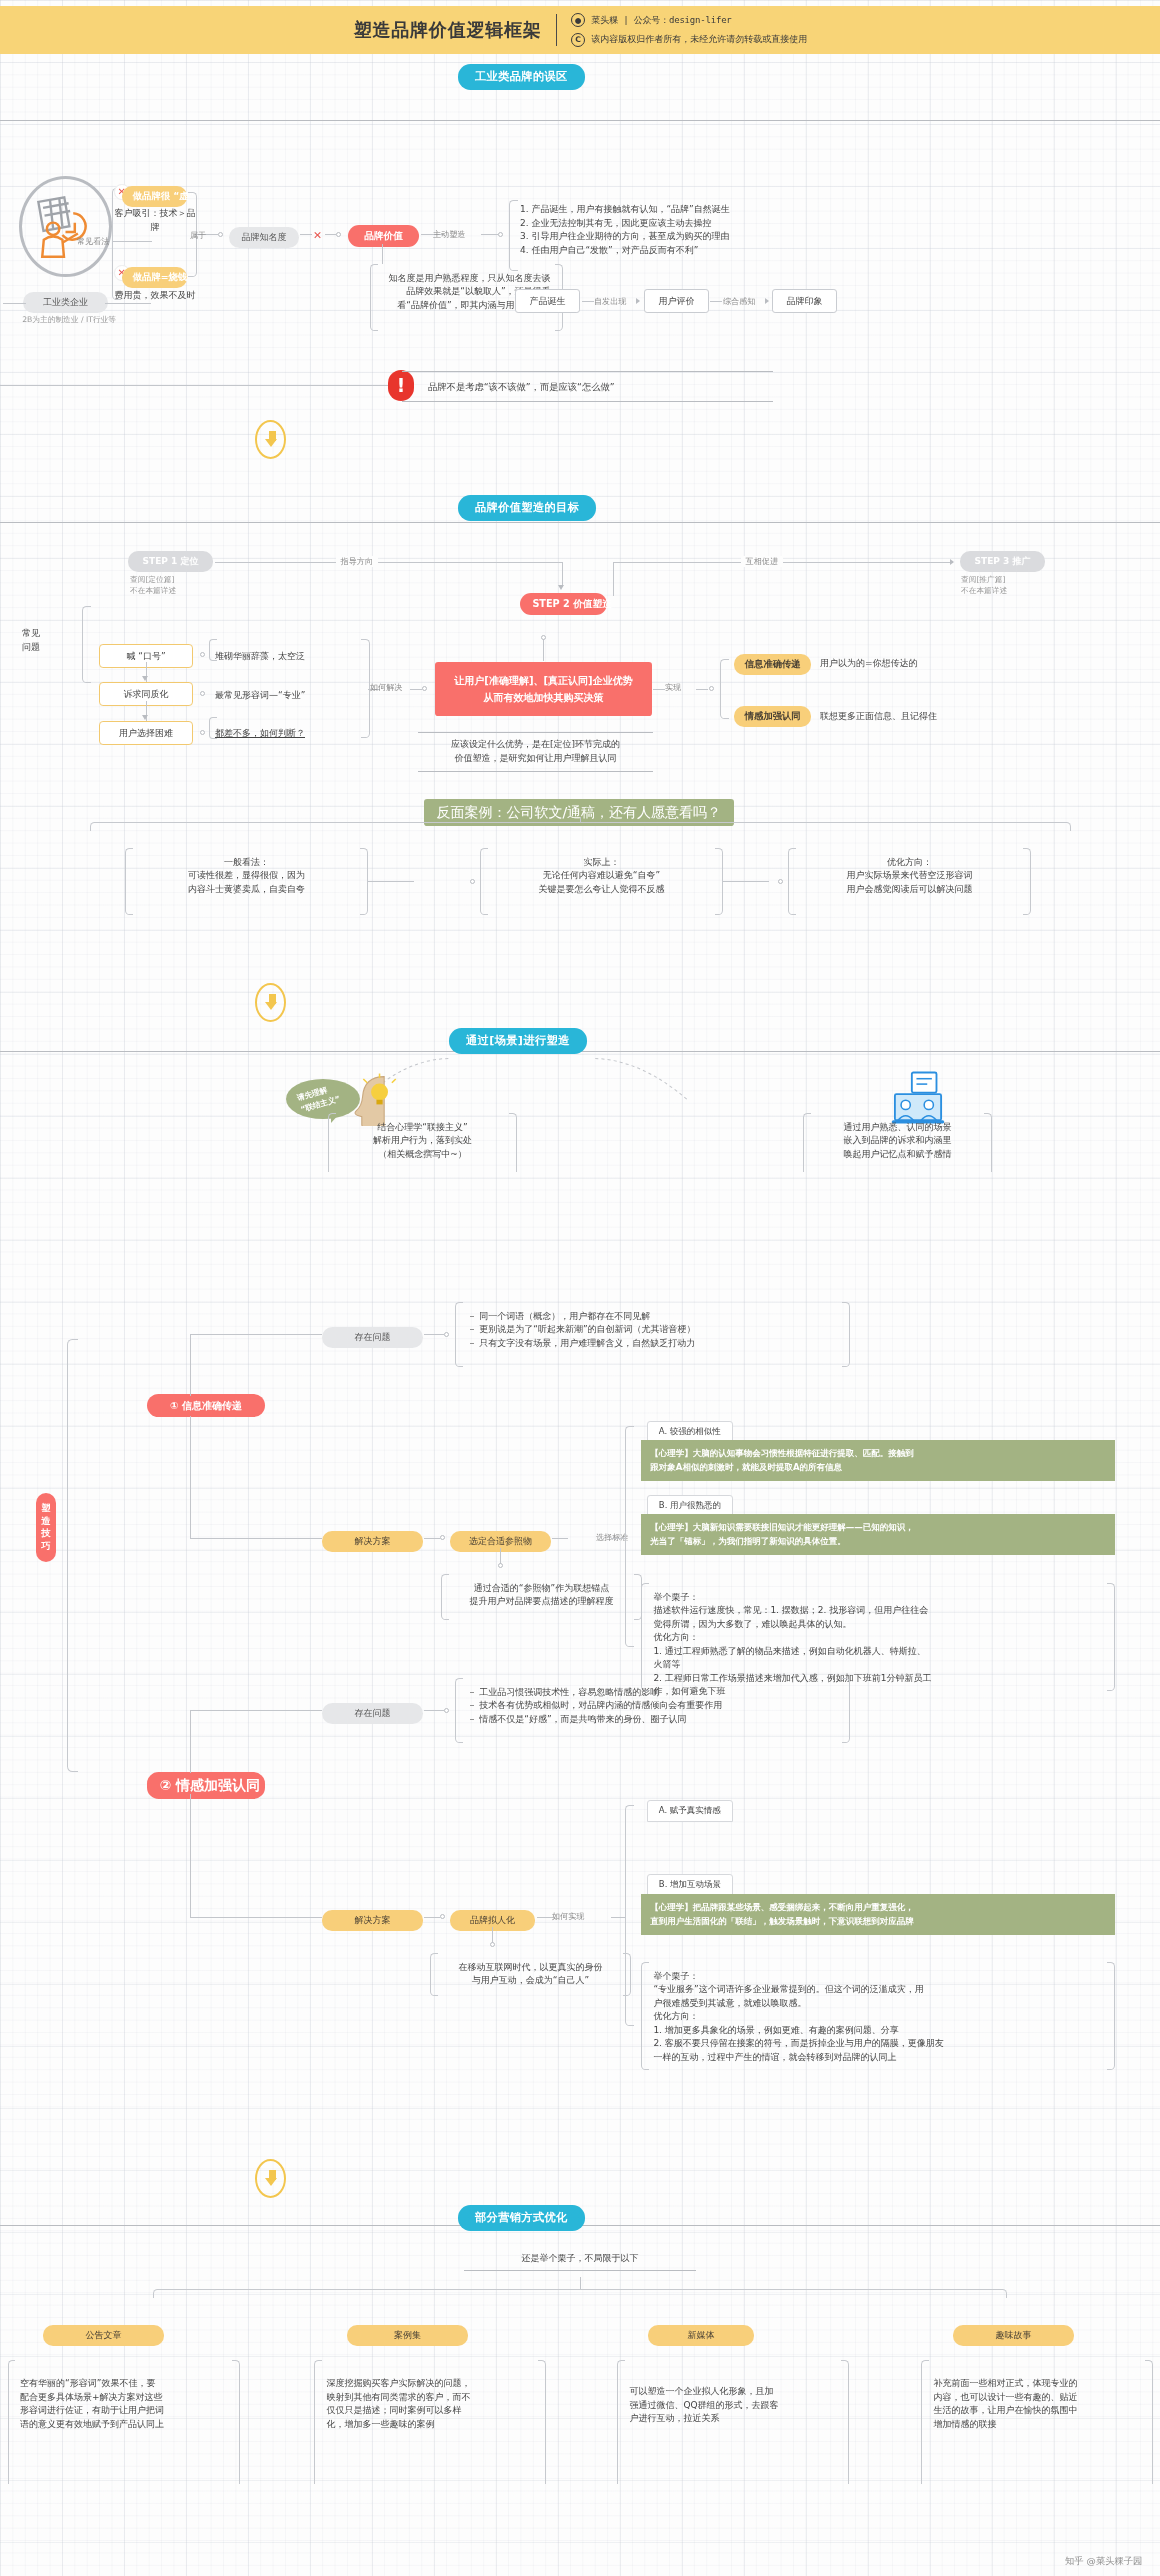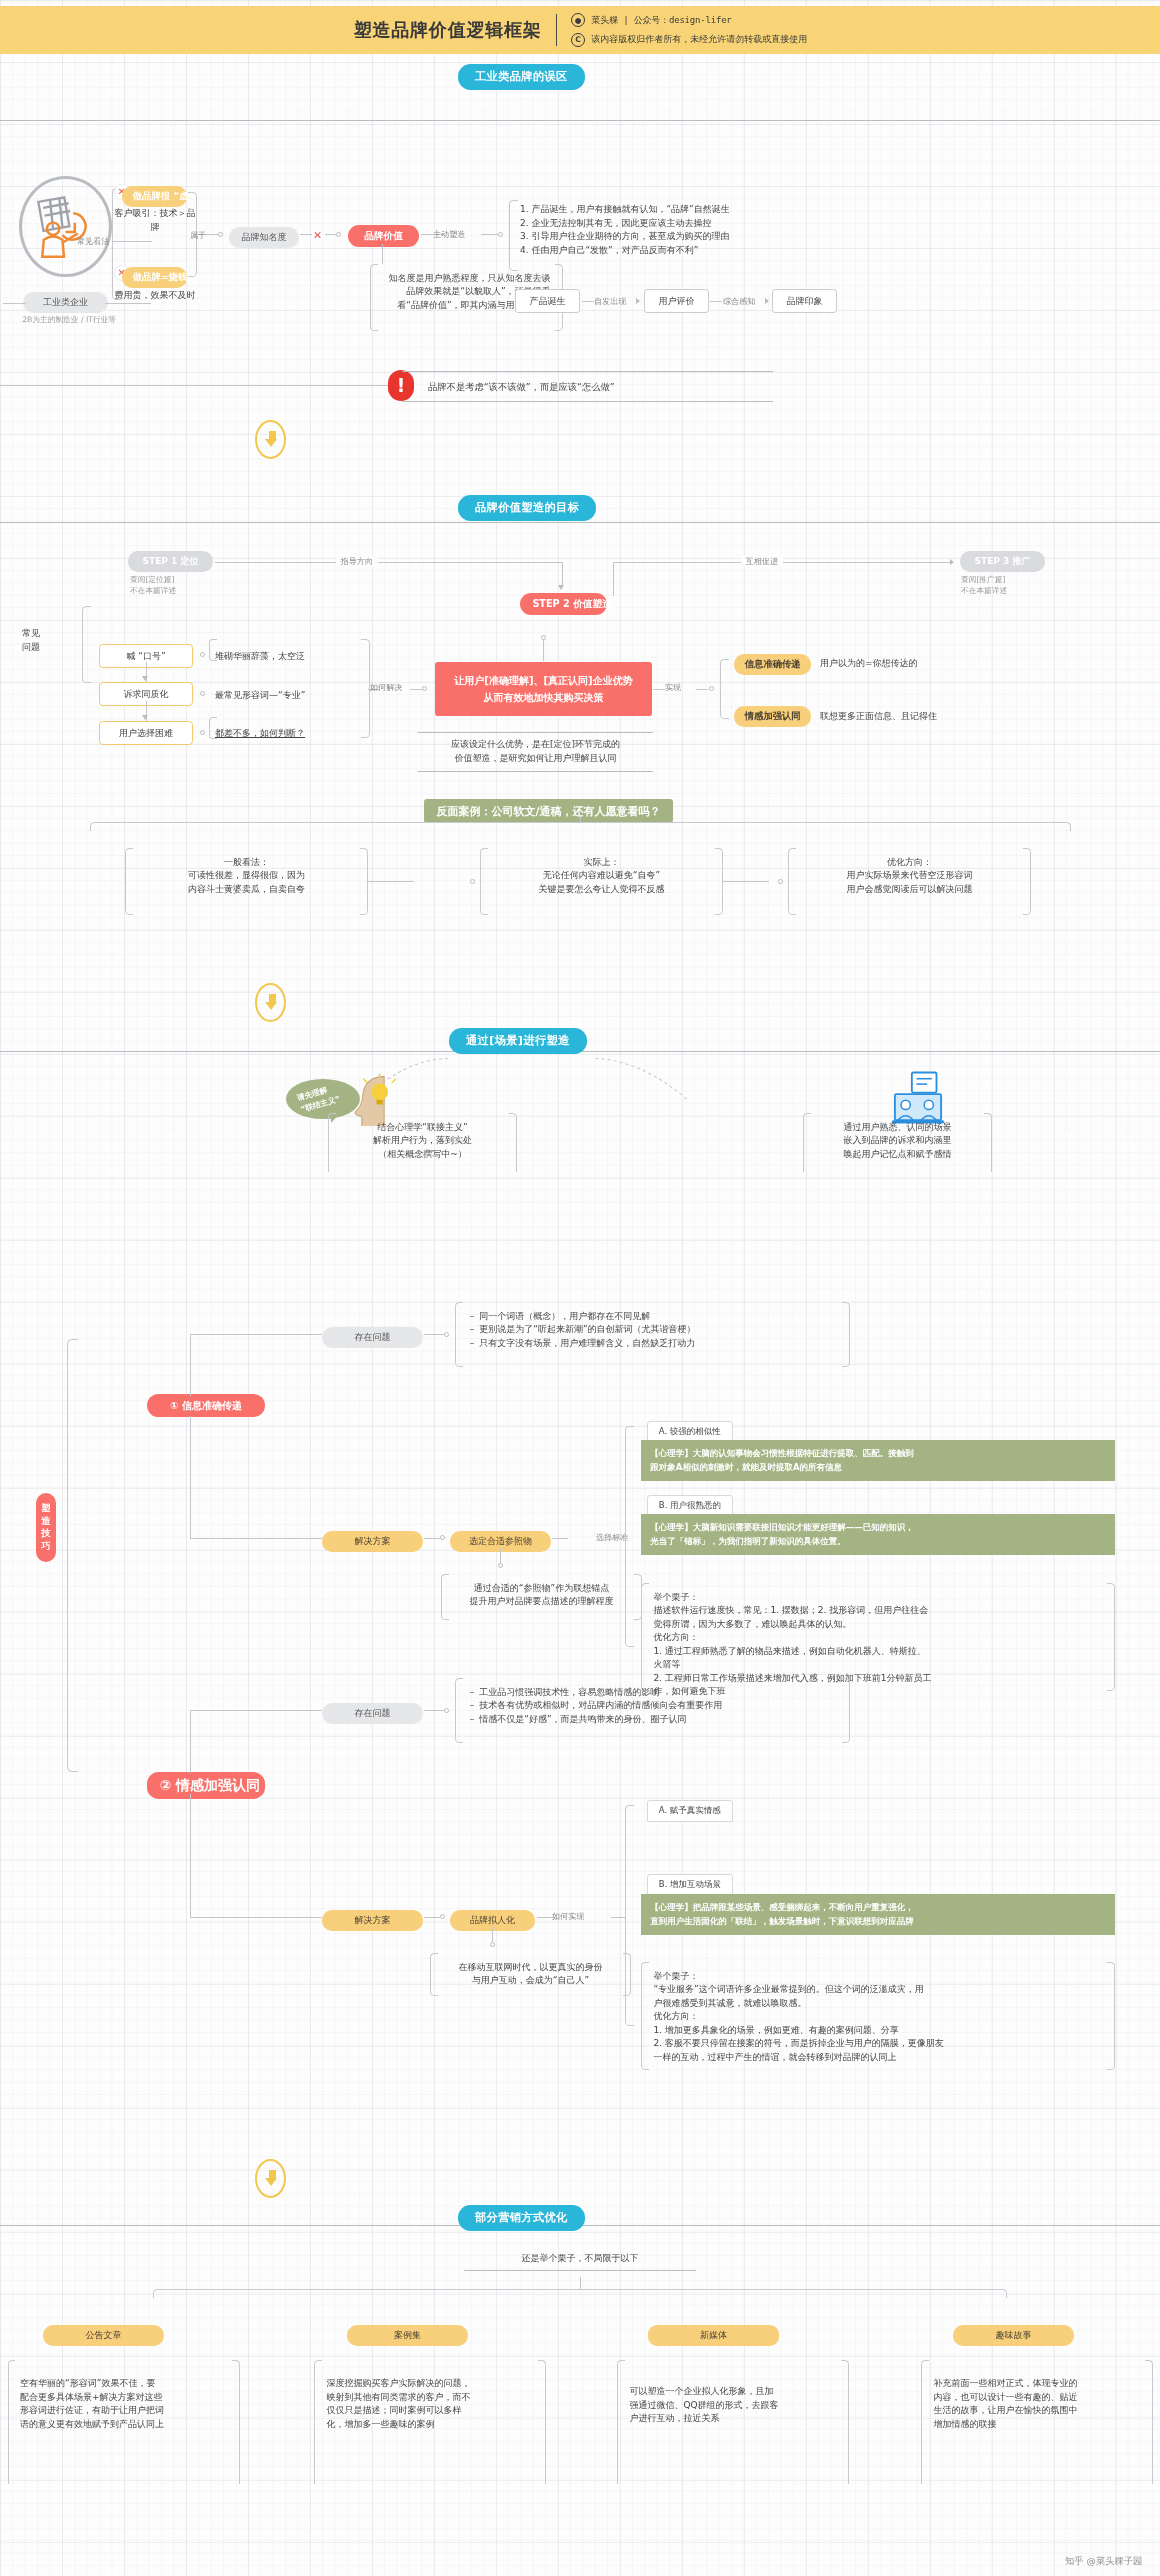--- a/index.html
+++ b/index.html
@@ -75,21 +75,21 @@
     font-size:9px; color:#444; padding:4.6px 9.3px; text-align:center; white-space:nowrap;
   }
   .txt { font-size:9px; color:#444; line-height:1.5; white-space:pre-line; }
   .txt-sm { font-size:7.7px; color:#9a9a9a; line-height:1.45; white-space:pre-line; }
   .txt-label { font-size:8.1px; color:#8a8a8a; white-space:nowrap; }
   .red-big {
     background:#f9706b; color:#fff; font-size:10px; font-weight:bold;
     border-radius:3.1px; padding:10px 14px; line-height:1.7; text-align:center; white-space:pre-line;
   }
   .green-title {
-    background:#a3b383; color:#fff; font-size:11px; font-weight:bold;
+    background:#a3b383; color:#fff; font-size:14px; font-weight:normal;
     border-radius:3.1px; padding:4.6px 12.4px; white-space:nowrap;
   }
   .green-body {
     background:#a3b383; color:#fff; font-size:8.5px; font-weight:bold;
     padding:7px 9.3px; line-height:1.6; white-space:pre-line;
   }
   .white-tab {
     background:#fff; border:0.8px solid #d6d8dc; border-radius:3.1px 3.1px 0 0;
     font-size:8.5px; color:#444; padding:3.9px 10.8px; white-space:nowrap;
   }
@@ -560,21 +560,21 @@
   <div class="sec-title abs" style="left:458px; top:2205px;">部分营销方式优化</div>
 
   <div class="abs" style="left:464px; top:2252px; width:232px; text-align:center; border-bottom:0.9px solid #b9bcc1; padding-bottom:4.6px;">
     <div class="txt">还是举个栗子，不局限于以下</div>
   </div>
   <div class="ln-v" style="left:580px; top:2277px; height:12.4px;"></div>
   <div class="bk" style="left:153px; top:2289px; width:854px; height:9.3px; border-bottom:none; border-radius:4.6px 4.6px 0 0;"></div>
 
   <div class="pill-yellow abs" style="left:43px; top:2325px; width:121px;">公告文章</div>
   <div class="pill-yellow abs" style="left:347px; top:2325px; width:121px;">案例集</div>
-  <div class="pill-yellow abs" style="left:648px; top:2325px; width:131px;border-radius:9px;">新媒体</div>
+  <div class="pill-yellow abs" style="left:648px; top:2325px; width:106px;">新媒体</div>
   <div class="pill-yellow abs" style="left:953px; top:2325px; width:121px;">趣味故事</div>
 
   <div class="cb" style="left:7.7px; top:2360px; width:232px; height:124px;">
     <div class="edge-l" style="border-bottom:none;border-radius:4.6px 0 0 0;"></div>
     <div class="edge-r" style="border-bottom:none;border-radius:0 4.6px 0 0;"></div>
     <div class="cbody txt" style="text-align:left; padding-top:17px;">空有华丽的“形容词”效果不佳，要
 配合更多具体场景+解决方案对这些
 形容词进行佐证，有助于让用户把词
 语的意义更有效地赋予到产品认同上</div>
   </div>

